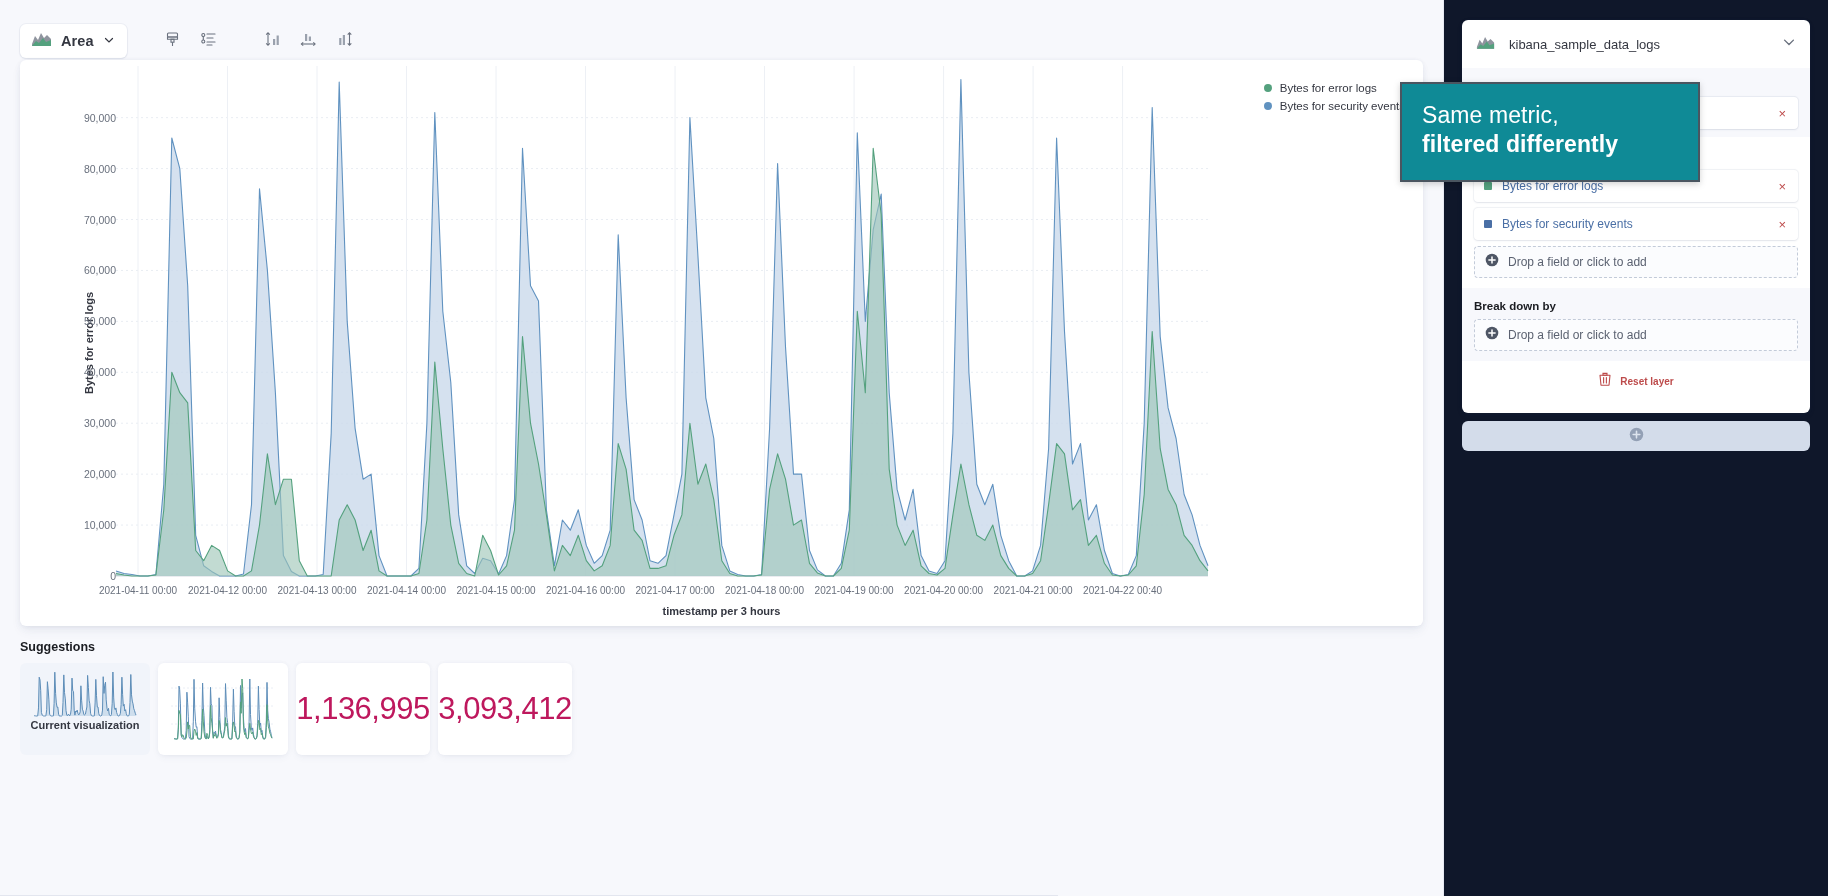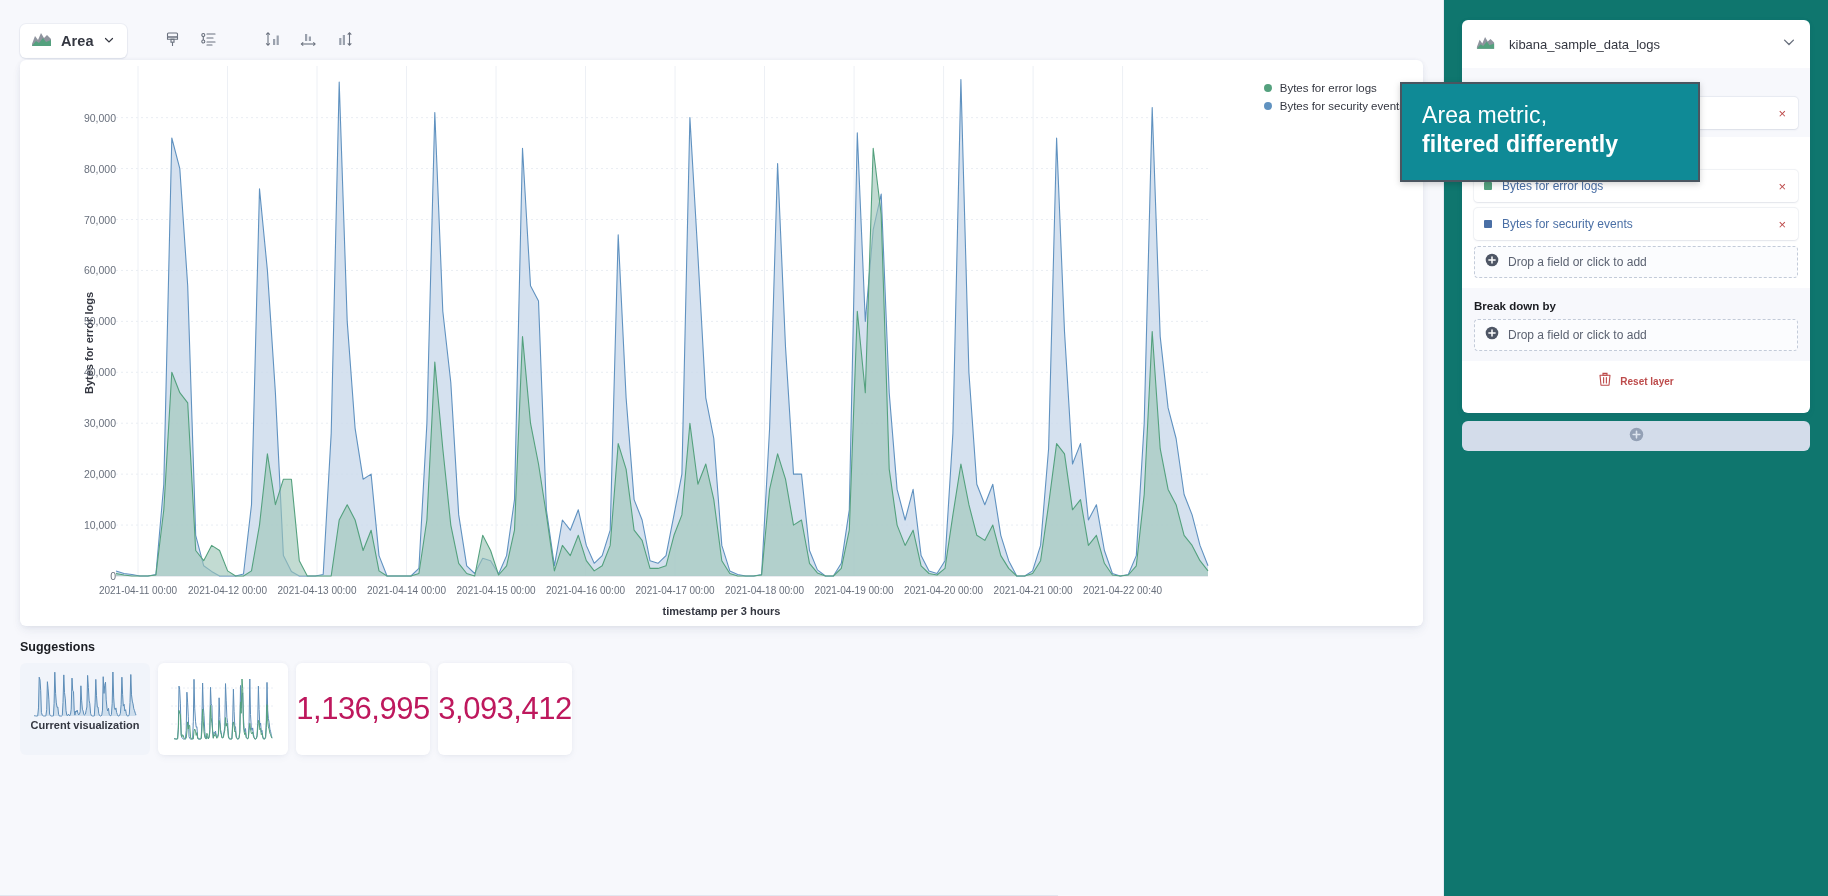--- a/index.html
+++ b/index.html
@@ -151,21 +151,21 @@
   .bottom-rule {
     position: absolute;
     left: 0; right: 385px; bottom: 0;
     height: 1px; background: #e3e6ef;
   }
 
   
   .sidebar {
     width: 385px;
     height: 896px;
-    background: #0f766e;
+    background: #0f172a;
     border-left: 1px solid #e6e9f2;
     padding: 20px 18px 0 18px;
     position: relative;
   }
   .ds-card {
     background: #fff;
     border-radius: 6px;
     box-shadow: 0 .9px 4px -1px rgba(60,80,120,.09), 0 2.6px 8px -1px rgba(60,80,120,.06);
     overflow: hidden;
   }
@@ -534,21 +534,21 @@
       <span>
         <svg width="15" height="15" viewBox="0 0 14 14">
           <circle cx="7" cy="7" r="6.3" fill="#93a0b5"></circle>
           <path d="M7 3.9 V10.1 M3.9 7 H10.1" stroke="#dde4ee" stroke-width="1.5" stroke-linecap="round"></path>
         </svg>
       </span>
     </div>
   </div>
 
   <div class="callout">
-    <div class="l1">Area metric,</div>
+    <div class="l1">Same metric,</div>
     <div class="l2">filtered differently</div>
     <svg class="callout-tail" width="74" height="44" viewBox="0 0 74 44" style="overflow:visible;">
       <path d="M0 -1 L72 -1 L30 42 Z" fill="#0f8a96" stroke="#4a5560" stroke-width="2.5" stroke-linejoin="round"></path>
       <path d="M0 -3 L72 -3" stroke="#0f8a96" stroke-width="5"></path>
     </svg>
   </div>
 
 </div>
 
 </body></html>

